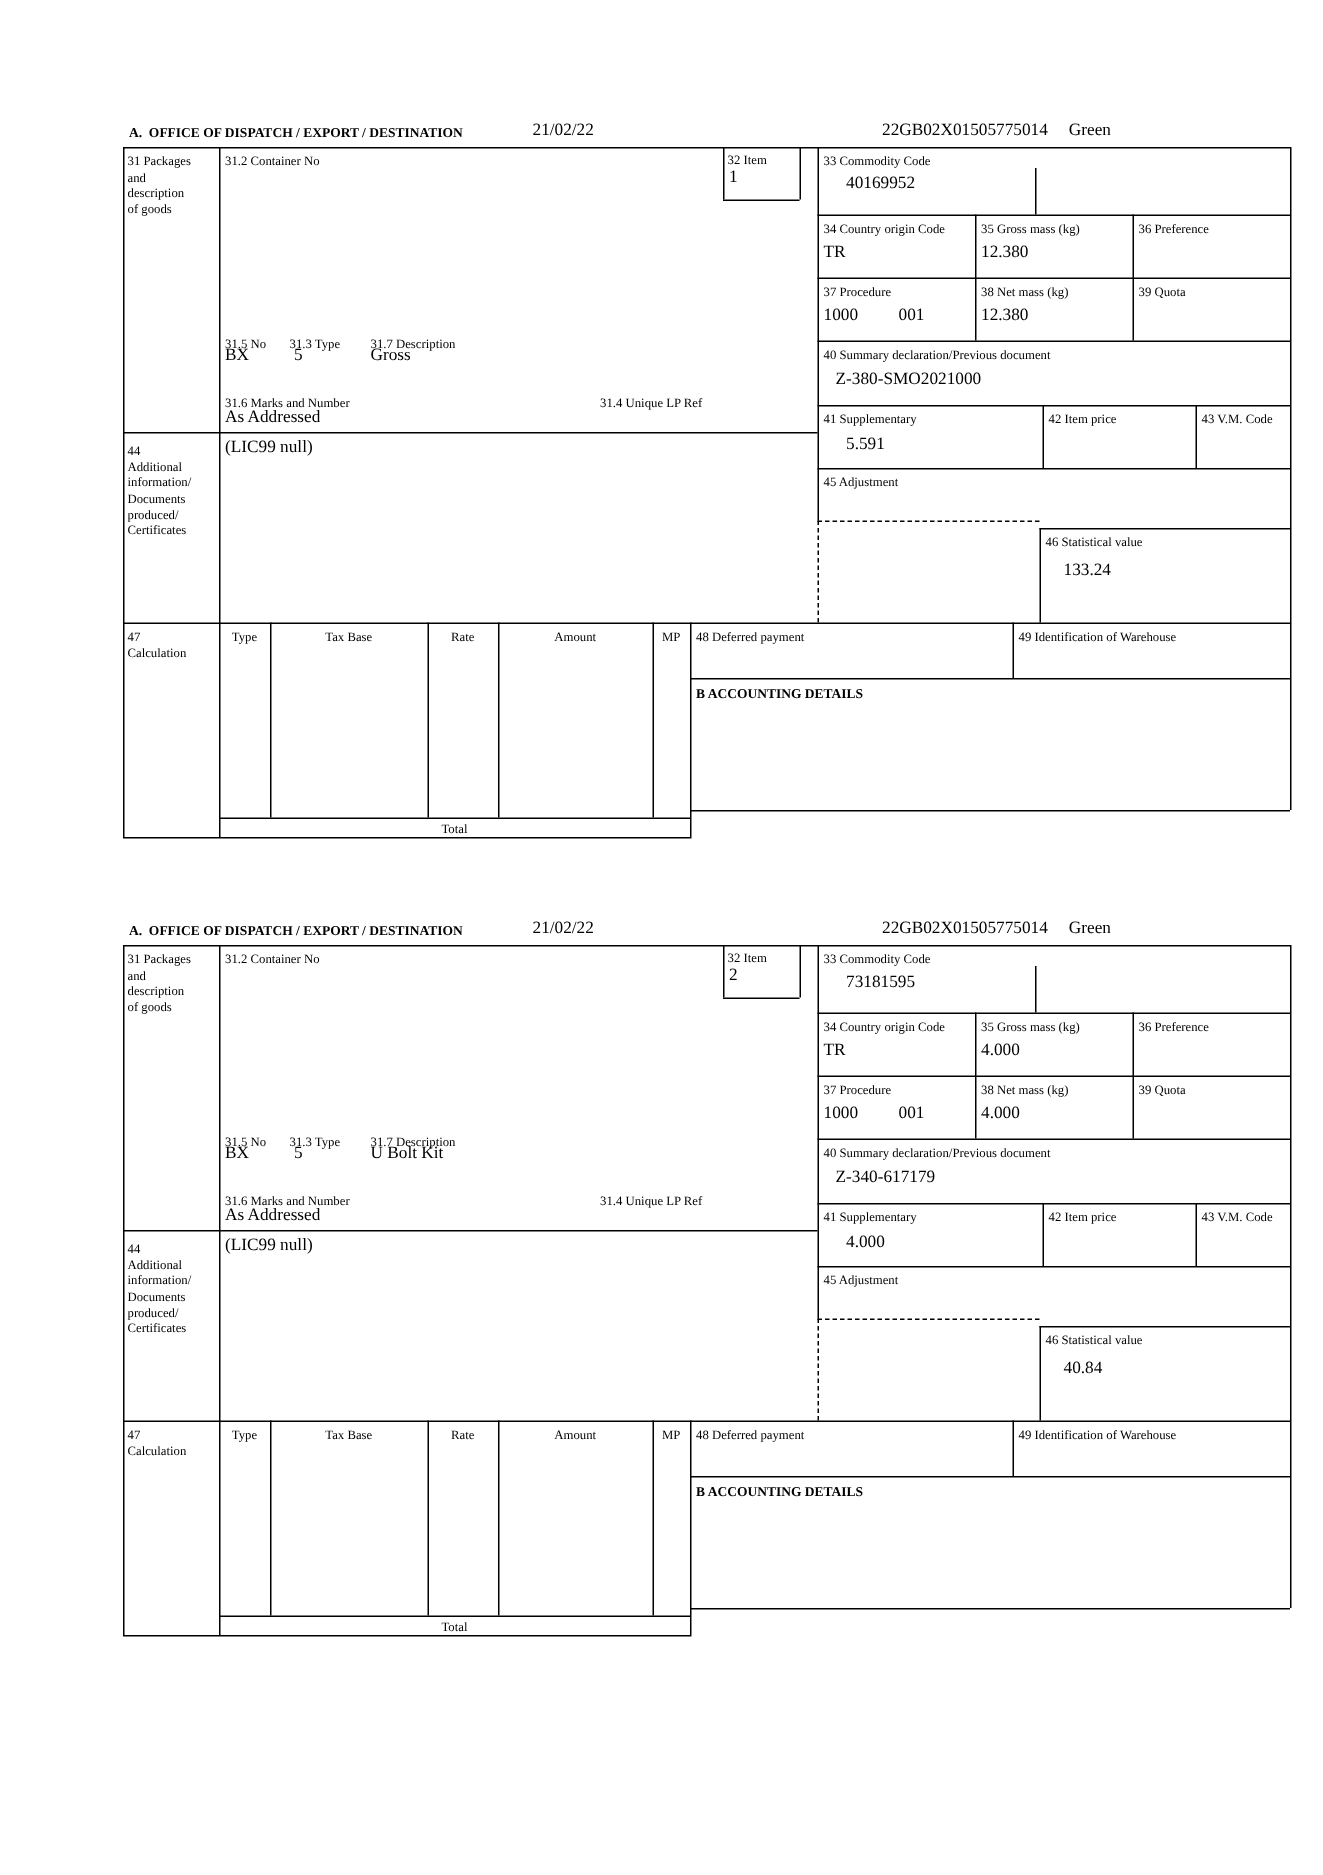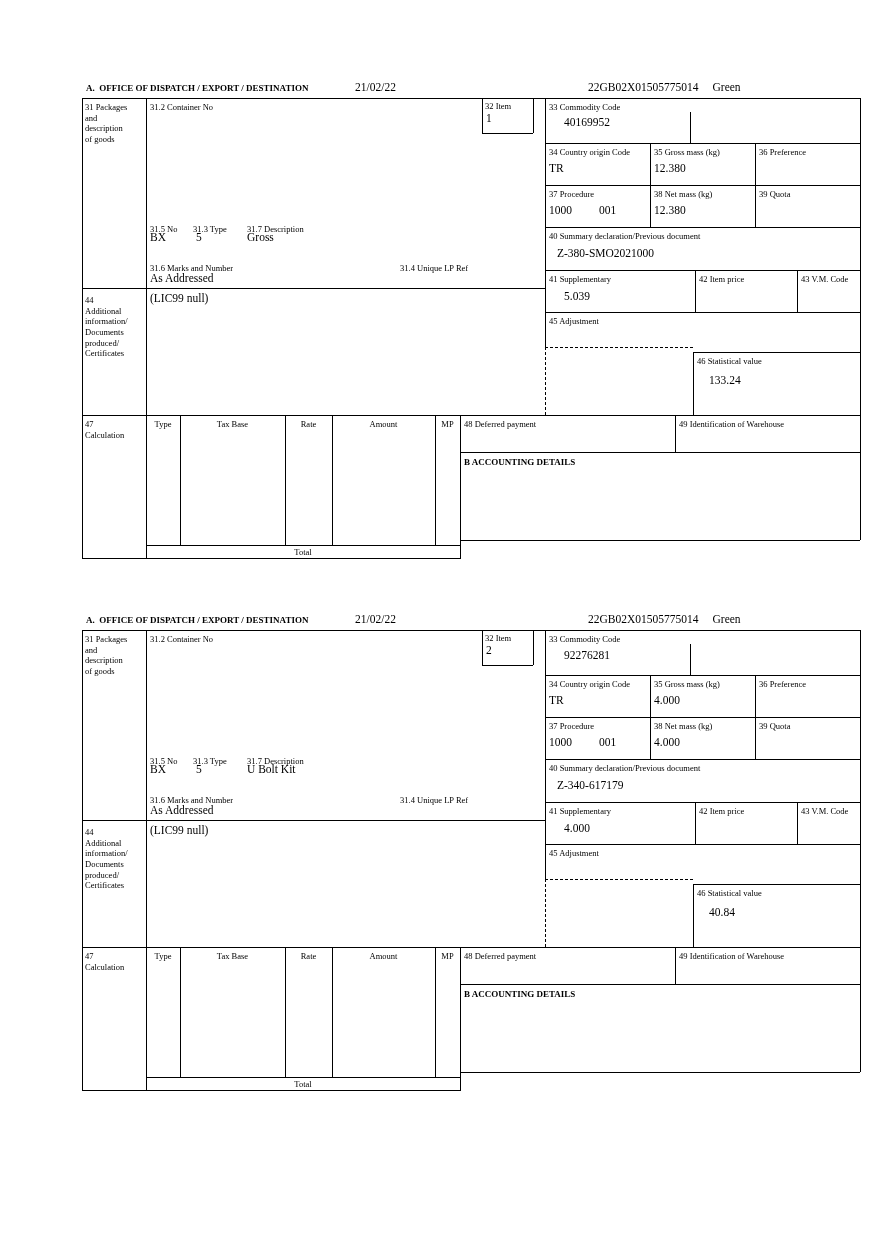--- a/index.html
+++ b/index.html
@@ -110,21 +110,21 @@
       <div class="t acct" style="left:382px;top:359px">B ACCOUNTING DETAILS</div>
 
       <div class="t val" style="left:404px;top:14px">1</div>
       <div class="t val" style="left:482px;top:18px">40169952</div>
       <div class="t val" style="left:467px;top:64px">TR</div>
       <div class="t val" style="left:572px;top:64px">12.380</div>
       <div class="t val" style="left:467px;top:106px">1000</div>
       <div class="t val" style="left:517px;top:106px">001</div>
       <div class="t val" style="left:572px;top:106px">12.380</div>
       <div class="t val" style="left:475px;top:149px">Z-380-SMO2021000</div>
-      <div class="t val" style="left:482px;top:192px">5.039</div>
+      <div class="t val" style="left:482px;top:192px">5.591</div>
       <div class="t val" style="left:627px;top:276px">133.24</div>
       <div class="t val" style="left:68px;top:133px">BX</div>
       <div class="t val" style="left:114px;top:133px">5</div>
       <div class="t val" style="left:165px;top:133px">Gross</div>
       <div class="t val" style="left:68px;top:174px">As Addressed</div>
       <div class="t val" style="left:68px;top:194px">(LIC99 null)</div>
     </div>
   </div>
 
   <div class="sec" style="top:612px">
@@ -205,21 +205,21 @@
       <div class="t lbl ctr" style="left:98px;top:321px;width:105px">Tax Base</div>
       <div class="t lbl ctr" style="left:203px;top:321px;width:47px">Rate</div>
       <div class="t lbl ctr" style="left:250px;top:321px;width:103px">Amount</div>
       <div class="t lbl ctr" style="left:353px;top:321px;width:25px">MP</div>
       <div class="t lbl ctr" style="left:64px;top:449px;width:314px">Total</div>
       <div class="t lbl" style="left:382px;top:321px">48 Deferred payment</div>
       <div class="t lbl" style="left:597px;top:321px">49 Identification of Warehouse</div>
       <div class="t acct" style="left:382px;top:359px">B ACCOUNTING DETAILS</div>
 
       <div class="t val" style="left:404px;top:14px">2</div>
-      <div class="t val" style="left:482px;top:19px">92276281</div>
+      <div class="t val" style="left:482px;top:19px">73181595</div>
       <div class="t val" style="left:467px;top:64px">TR</div>
       <div class="t val" style="left:572px;top:64px">4.000</div>
       <div class="t val" style="left:467px;top:106px">1000</div>
       <div class="t val" style="left:517px;top:106px">001</div>
       <div class="t val" style="left:572px;top:106px">4.000</div>
       <div class="t val" style="left:475px;top:149px">Z-340-617179</div>
       <div class="t val" style="left:482px;top:192px">4.000</div>
       <div class="t val" style="left:627px;top:276px">40.84</div>
       <div class="t val" style="left:68px;top:133px">BX</div>
       <div class="t val" style="left:114px;top:133px">5</div>

